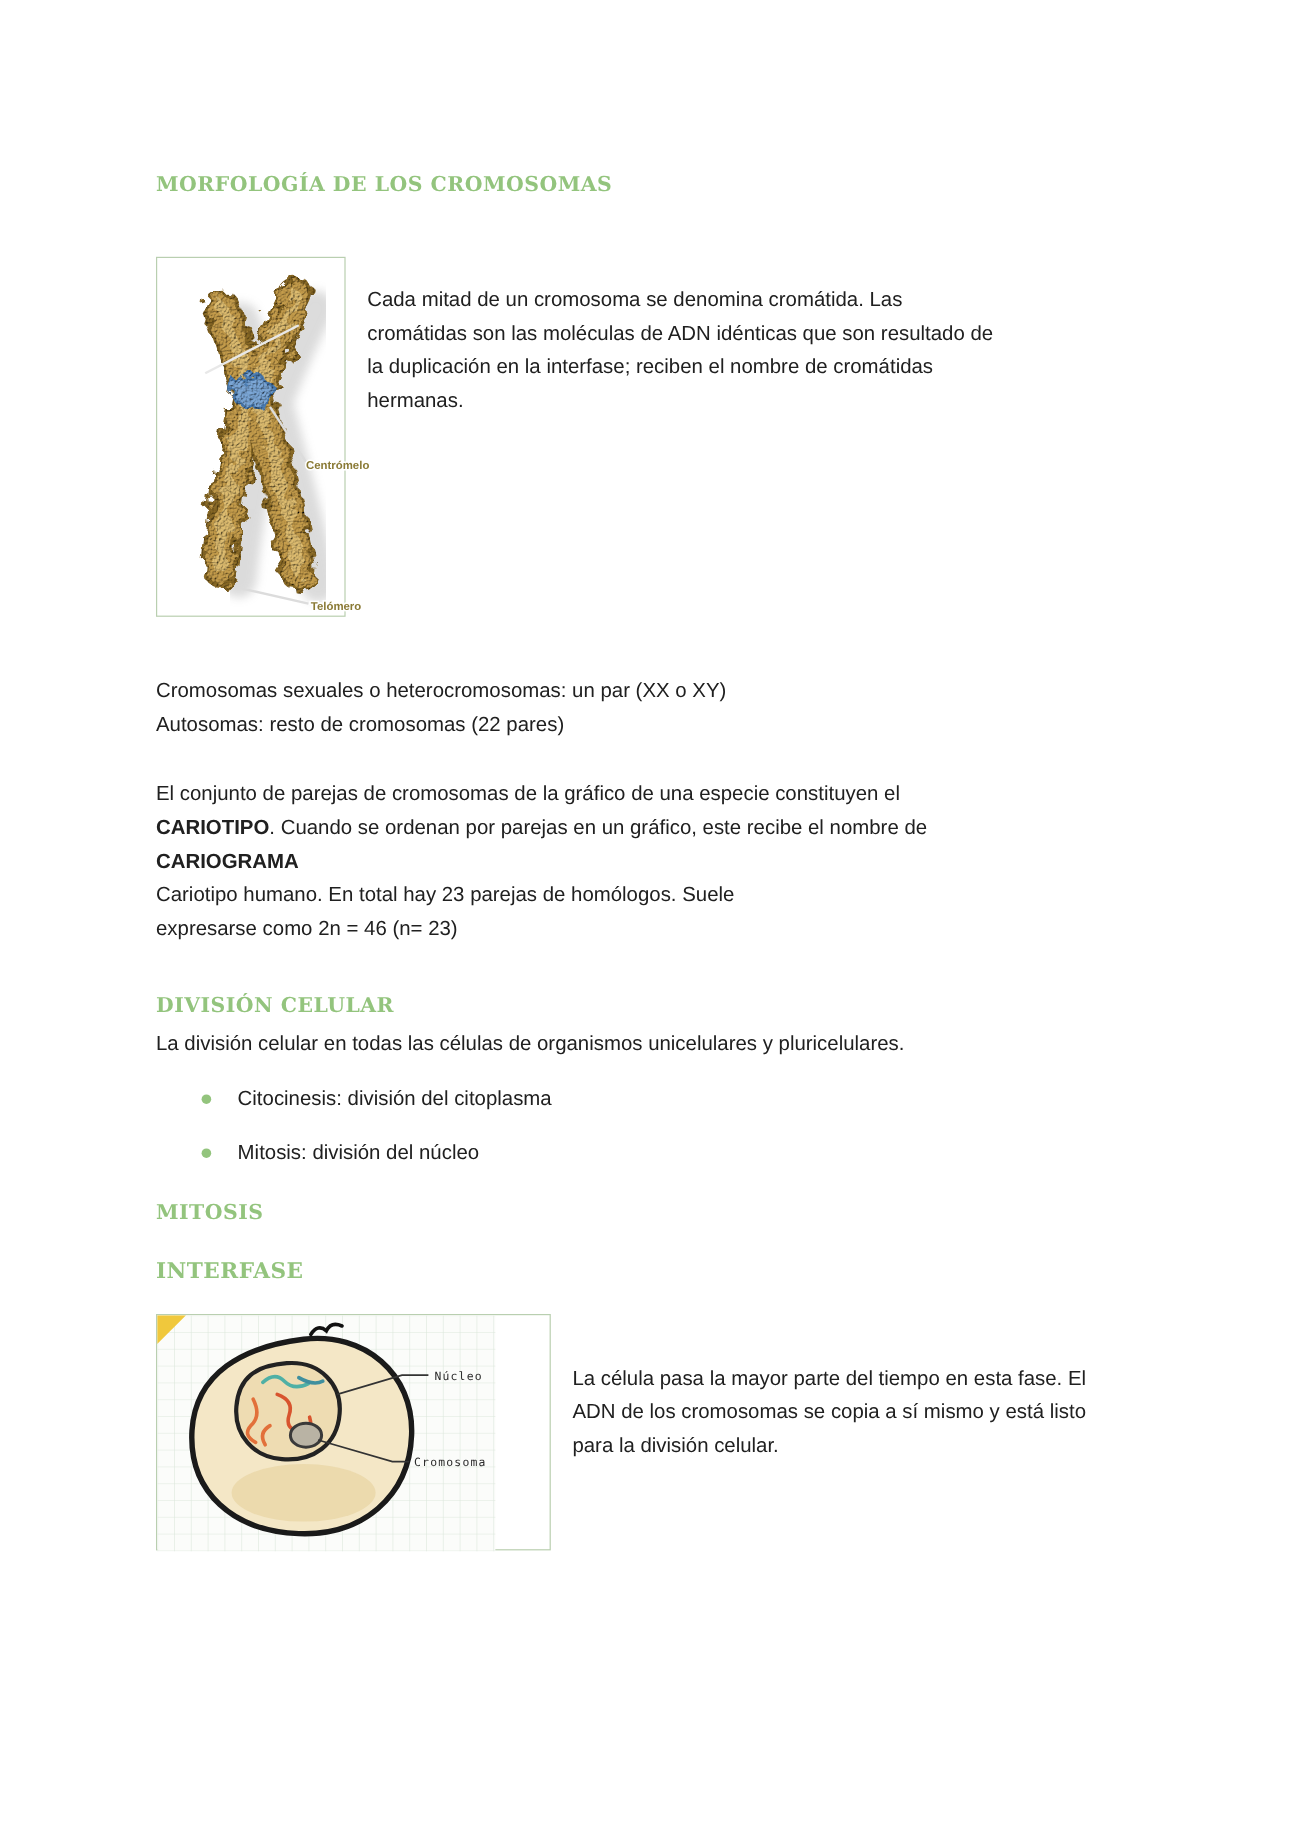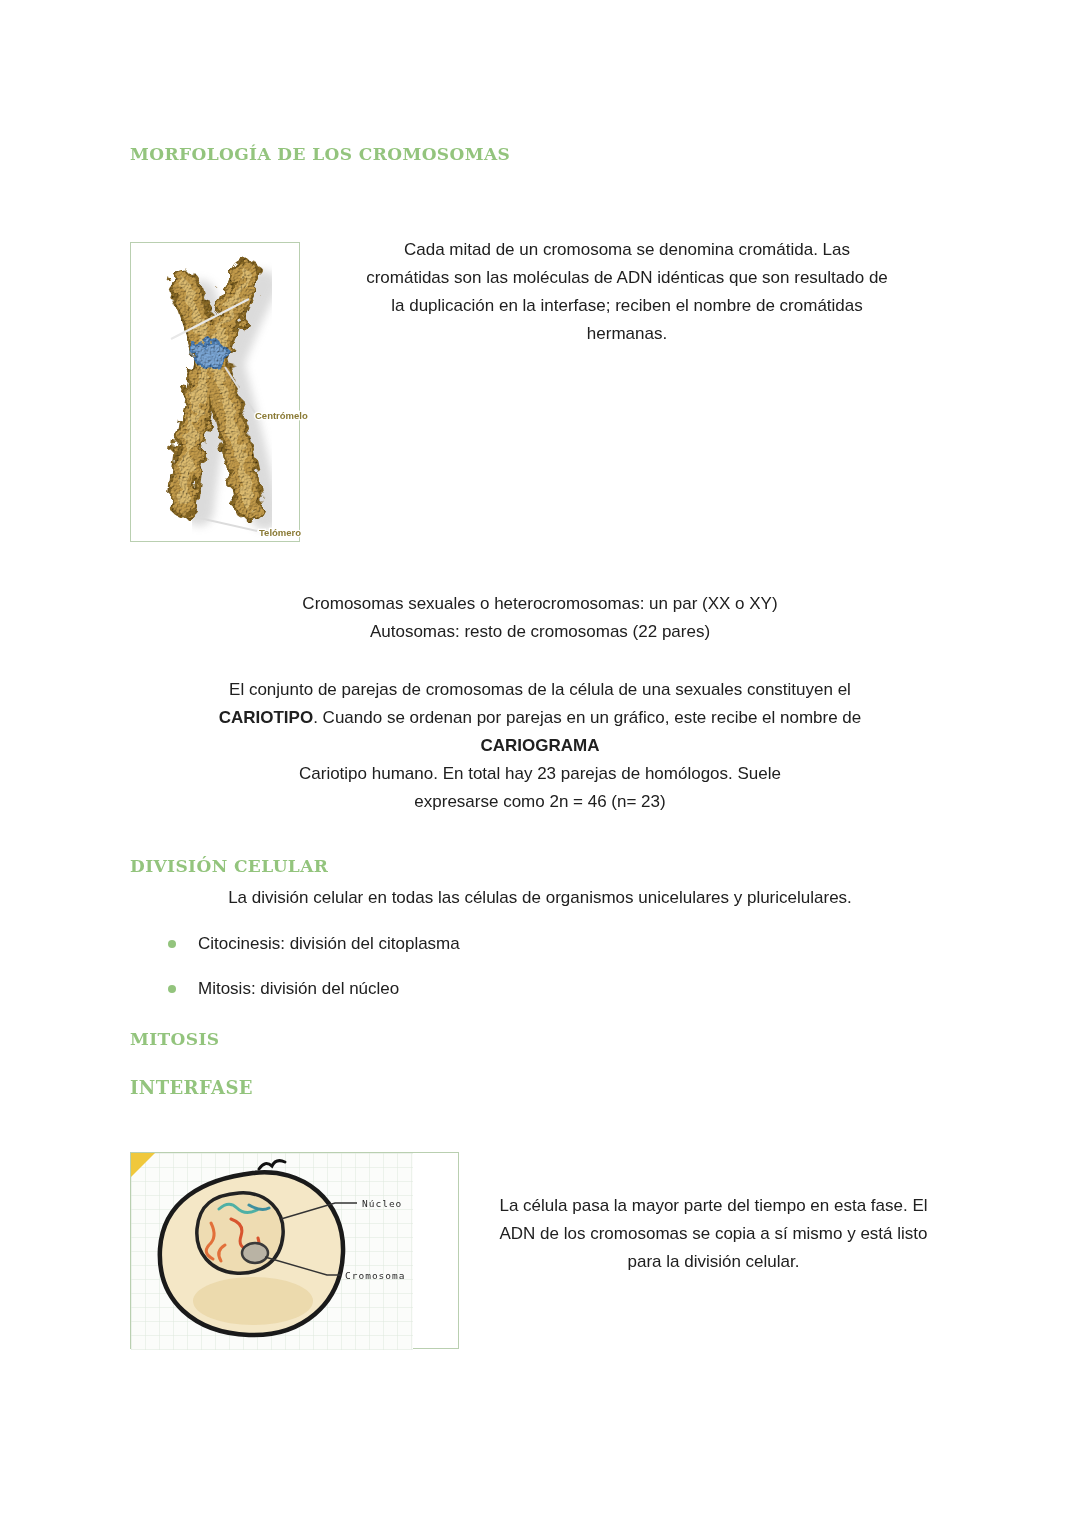--- a/index.html
+++ b/index.html
@@ -32,47 +32,46 @@
     color:#93c47d;
     font-size:18px;
     letter-spacing:0.4px;
     line-height:24px;
   }
 
   .body-text {
     font-size:17px;
     line-height:28px;
     color:#202020;
-    text-align:center;
   }
   .pre-line { white-space:pre-line; }
 
   .fig-row { display:flex; align-items:flex-start; }
   .fig-box { border:1px solid #b9cfb0; background:#ffffff; flex:0 0 auto; }
-  .fig1 { width:170px; height:300px;margin-top:28px; }
+  .fig1 { width:158px; height:300px; }
   .fig2 { width:329px; height:197px; }
 
   .fig1-text { margin-left:18px; padding-top:22px; width:618px; }
   .fig2-text { margin-left:18px; padding-top:40px; width:530px; }
 
   .row1 { margin-bottom:48px; }
   .sex-block { margin-bottom:30px; }
   .kario-block { margin-bottom:36px; }
   .division-p { margin-bottom:18px; }
   .parts-label { margin-bottom:22px; }
 
   .bullet-list { margin-bottom:22px; }
   .bullet-item { display:flex; align-items:flex-start; margin-left:38px; margin-bottom:17px; }
   .bullet-dot {
     width:8px; height:8px; border-radius:50%;
     background:#93c47d; margin-top:10px; margin-right:22px; flex:0 0 auto;
   }
 
   .mitosis-h { margin-top:4px; margin-bottom:23px; }
-  .interfase-h { margin-bottom:52px; }
+  .interfase-h { margin-bottom:23px; }
 
   strong { font-weight:700; }
 
   svg { display:block; }
   .fig-label {
     font-family:"Liberation Sans", sans-serif;
     font-size:9.5px; font-weight:700; fill:#8a7a35;
     paint-order:stroke; stroke:#ffffff; stroke-width:2.5px;
   }
   .cell-label {
@@ -133,21 +132,21 @@
 la duplicación en la interfase; reciben el nombre de cromátidas
 hermanas.</p>
   </div>
 
   <p class="body-text sex-block">
     <span>Cromosomas sexuales o heterocromosomas: un par (XX o XY)</span><br>
     <span>Autosomas: resto de cromosomas (22 pares)</span>
   </p>
 
   <p class="body-text kario-block">
-    <span>El conjunto de parejas de cromosomas de la célula de una sexuales constituyen el</span><br>
+    <span>El conjunto de parejas de cromosomas de la gráfico de una especie constituyen el</span><br>
     <strong>CARIOTIPO</strong><span>. Cuando se ordenan por parejas en un gráfico, este recibe el nombre de</span><br>
     <strong>CARIOGRAMA</strong><br>
     <span>Cariotipo humano. En total hay 23 parejas de homólogos. Suele</span><br>
     <span>expresarse como 2n = 46 (n= 23)</span>
   </p>
 
   <h2 class="h-green h2">DIVISIÓN CELULAR</h2>
   <p class="body-text division-p">La división celular en todas las células de organismos unicelulares y pluricelulares.</p>
 
   <div class="bullet-list">

